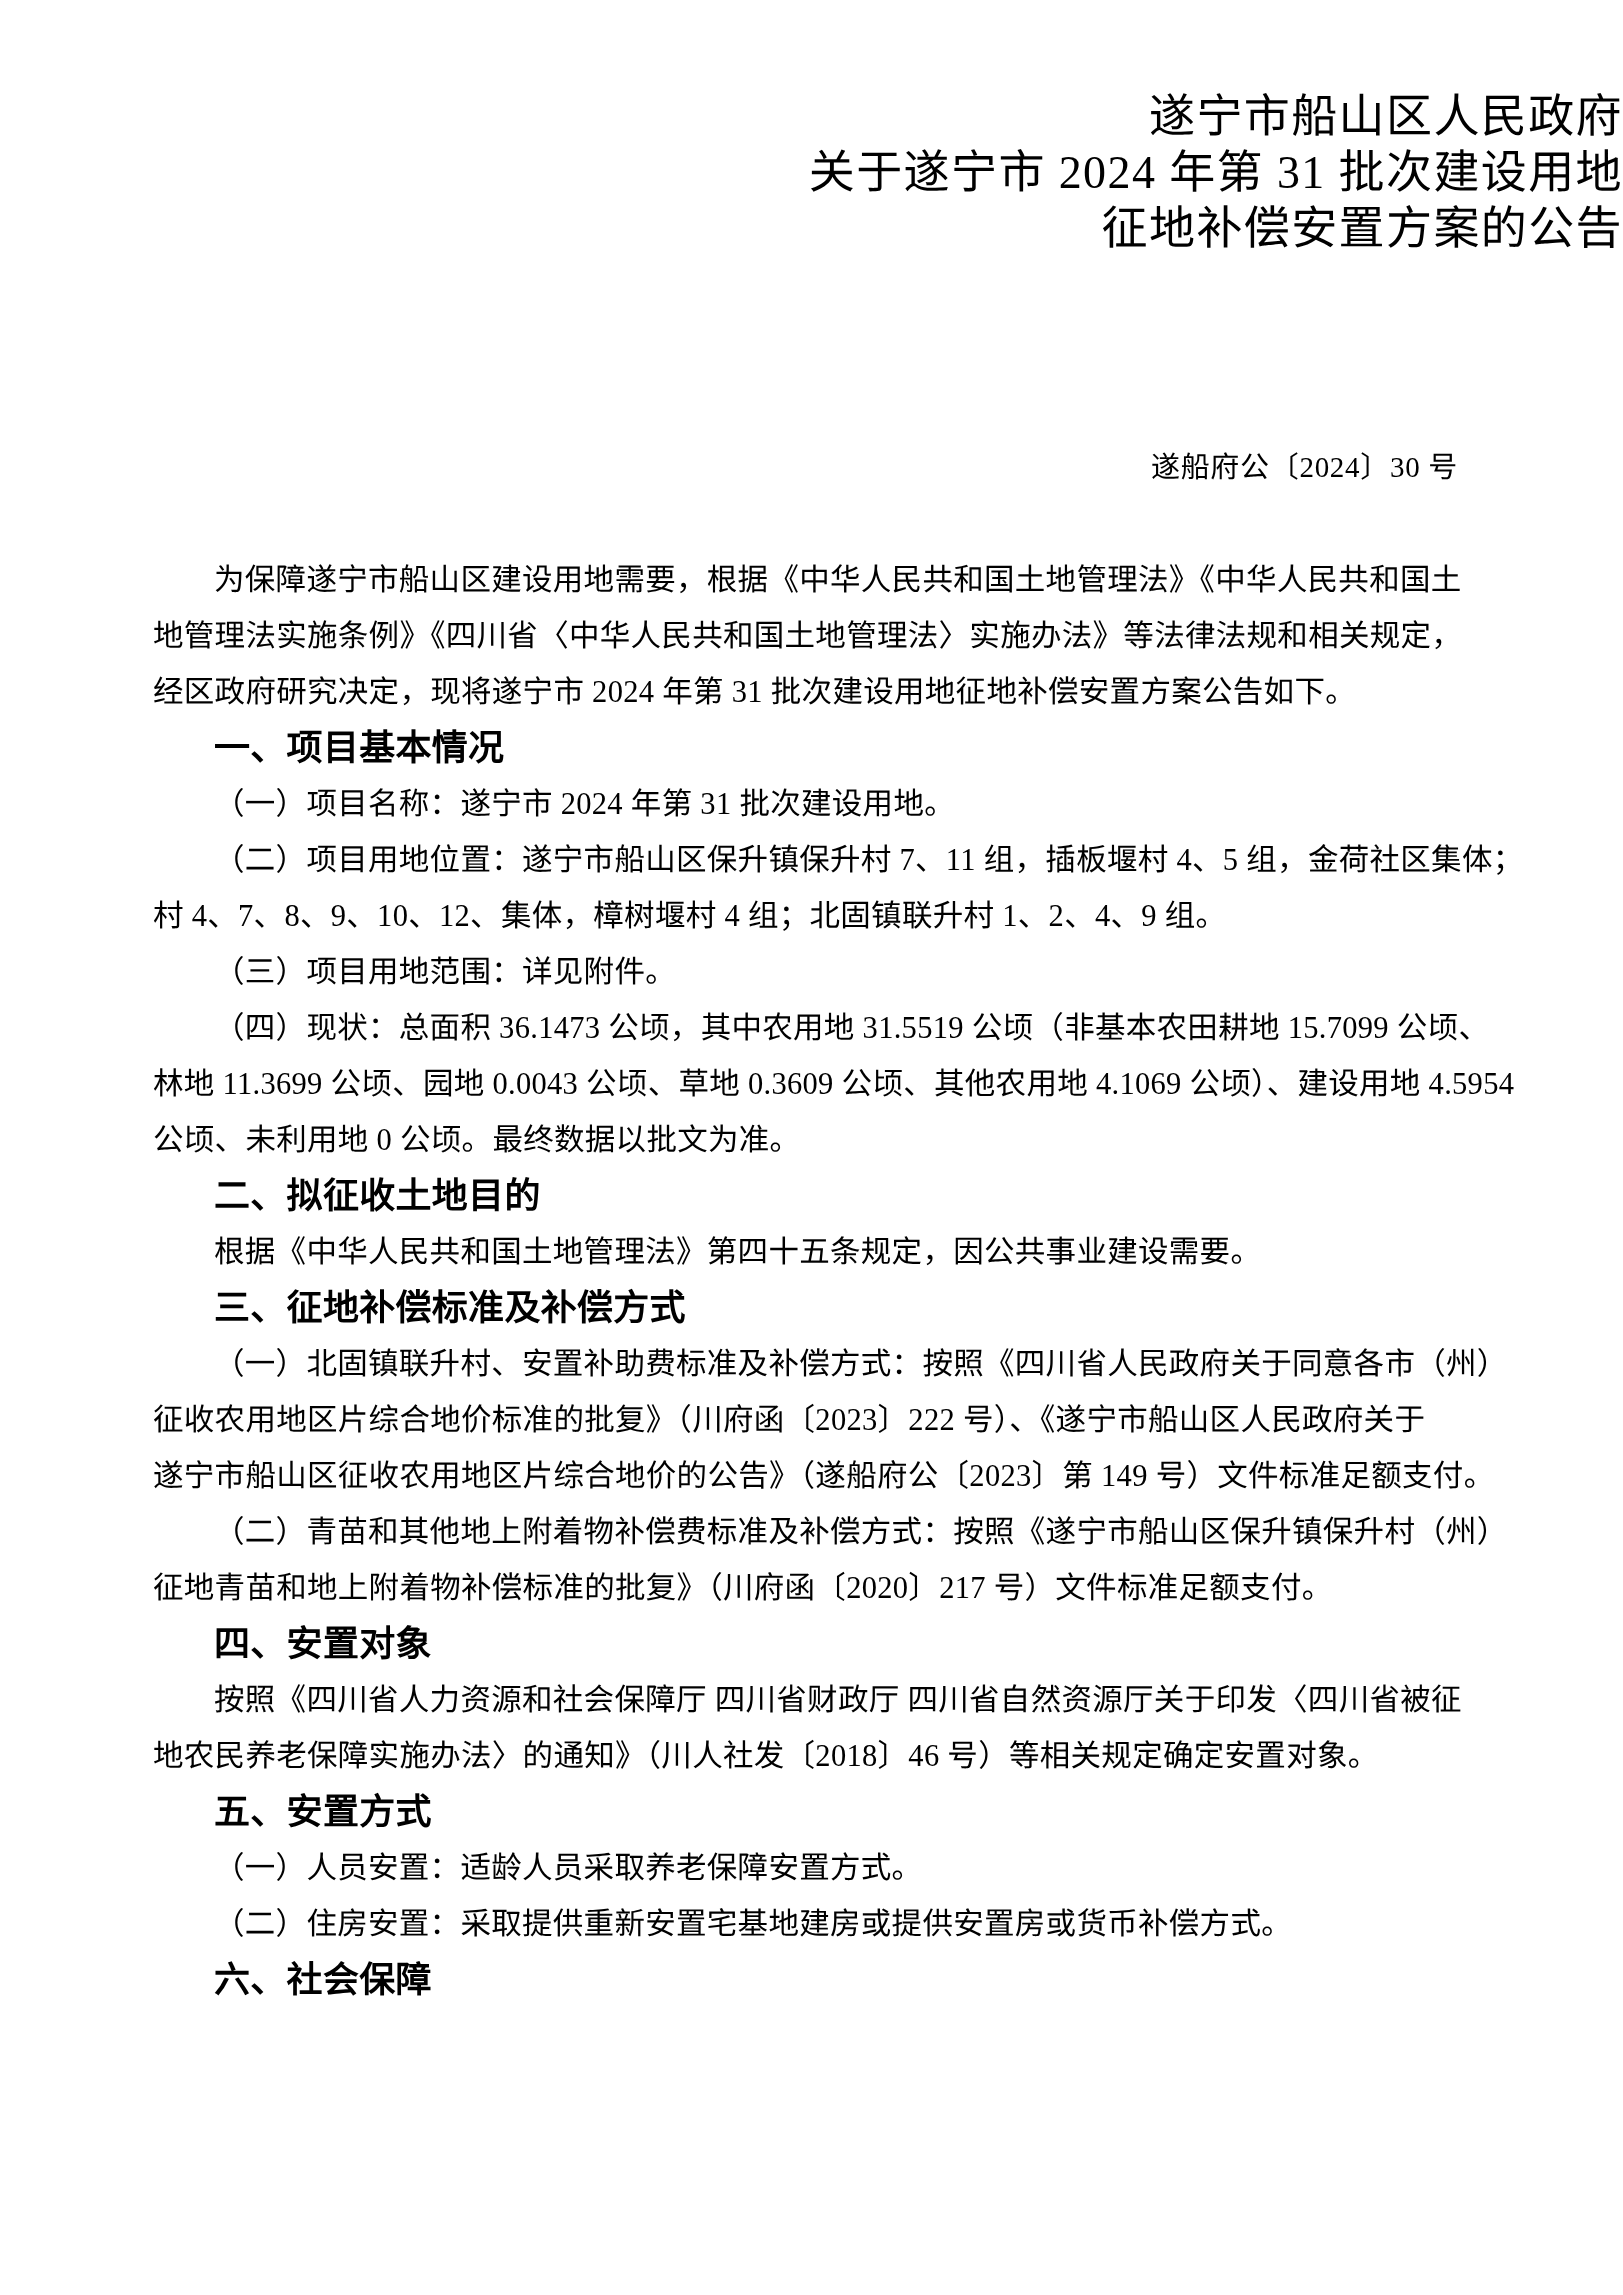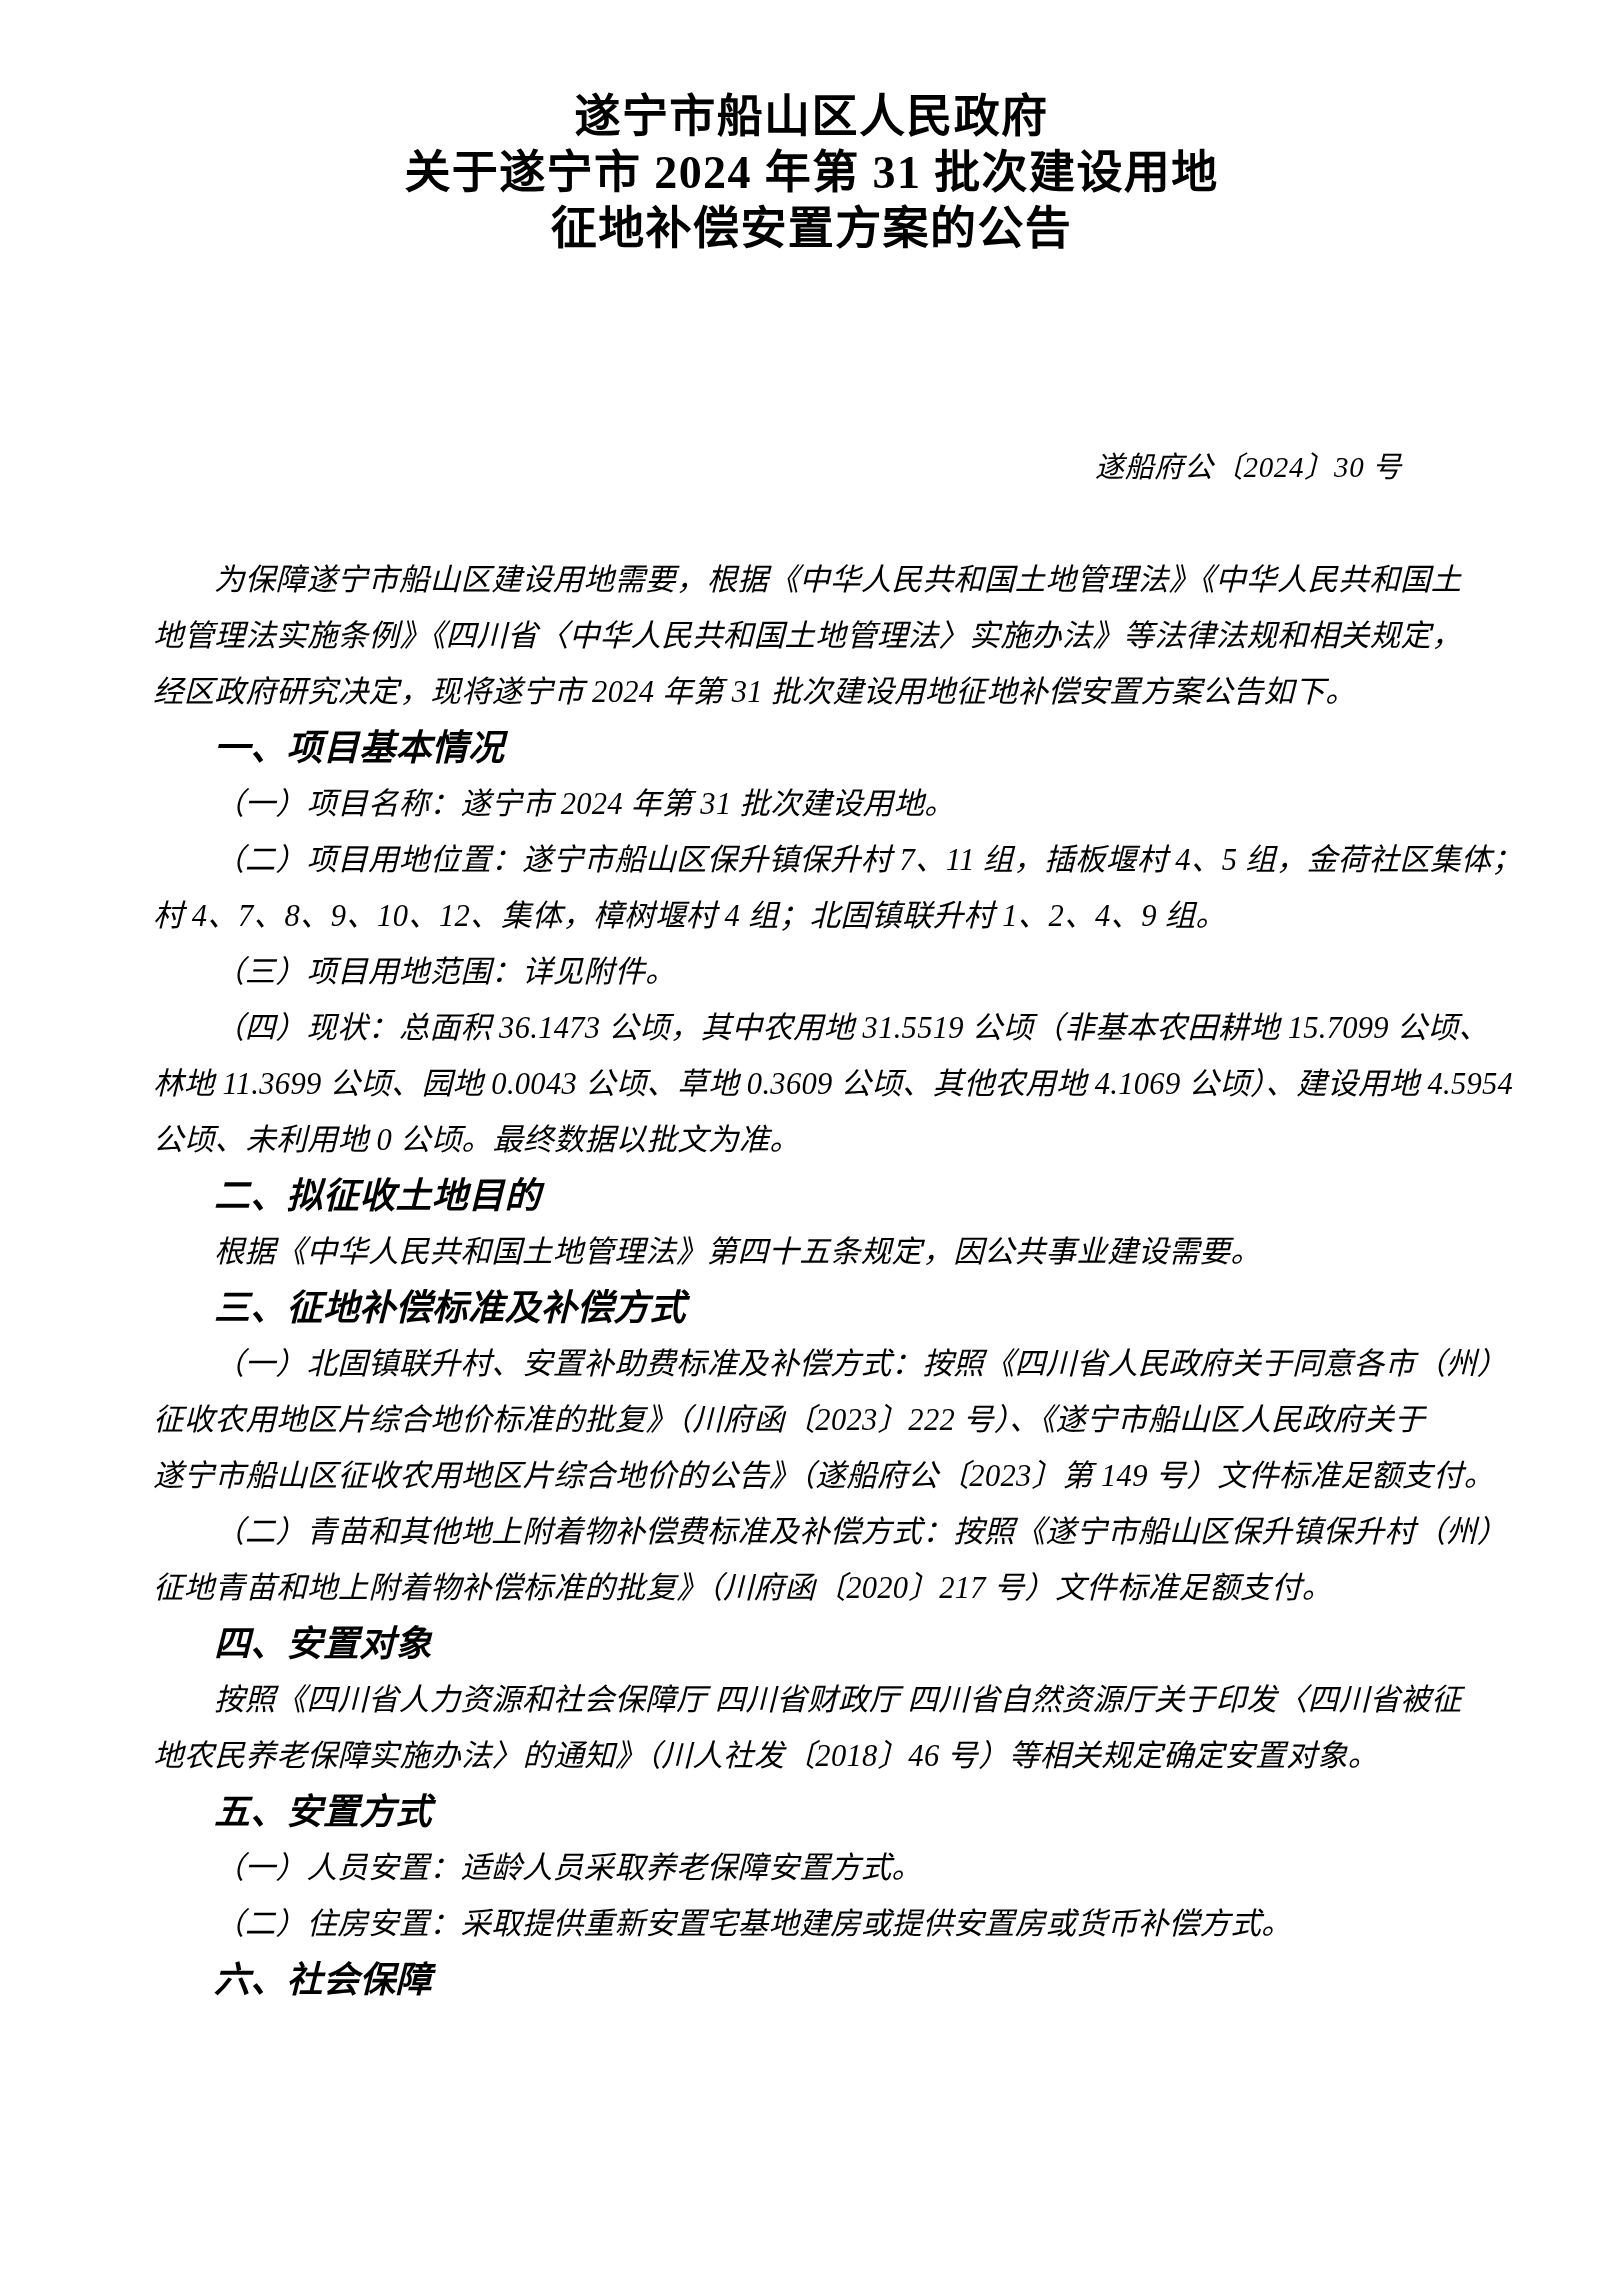--- a/index.html
+++ b/index.html
@@ -13,32 +13,31 @@
     height: 2295px;
     margin: 0 auto;
     background: #ffffff;
     color: #000000;
     font-family: "Liberation Serif", "DejaVu Serif", serif;
     overflow: hidden;
     box-sizing: border-box;
   }
   .title-block {
     padding-top: 89px;
-    text-align: center;
-    font-weight: 700;
+    text-align: right;
+    font-weight: 400;
     font-size: 46px;
     line-height: 56px;
     letter-spacing: 1.4px;
     font-family: "Liberation Serif", "DejaVu Serif", serif;
   }
   .content {
     box-sizing: border-box;
     padding-left: 153px;
-    padding-right: 120px;
-    font-style: italic;
+    padding-right: 64px;
   }
   .doc-number {
     margin-top: 189px;
     text-align: right;
     padding-right: 101px;
     font-size: 29px;
     line-height: 42px;
     letter-spacing: 0.7px;
   }
   .body-block {

